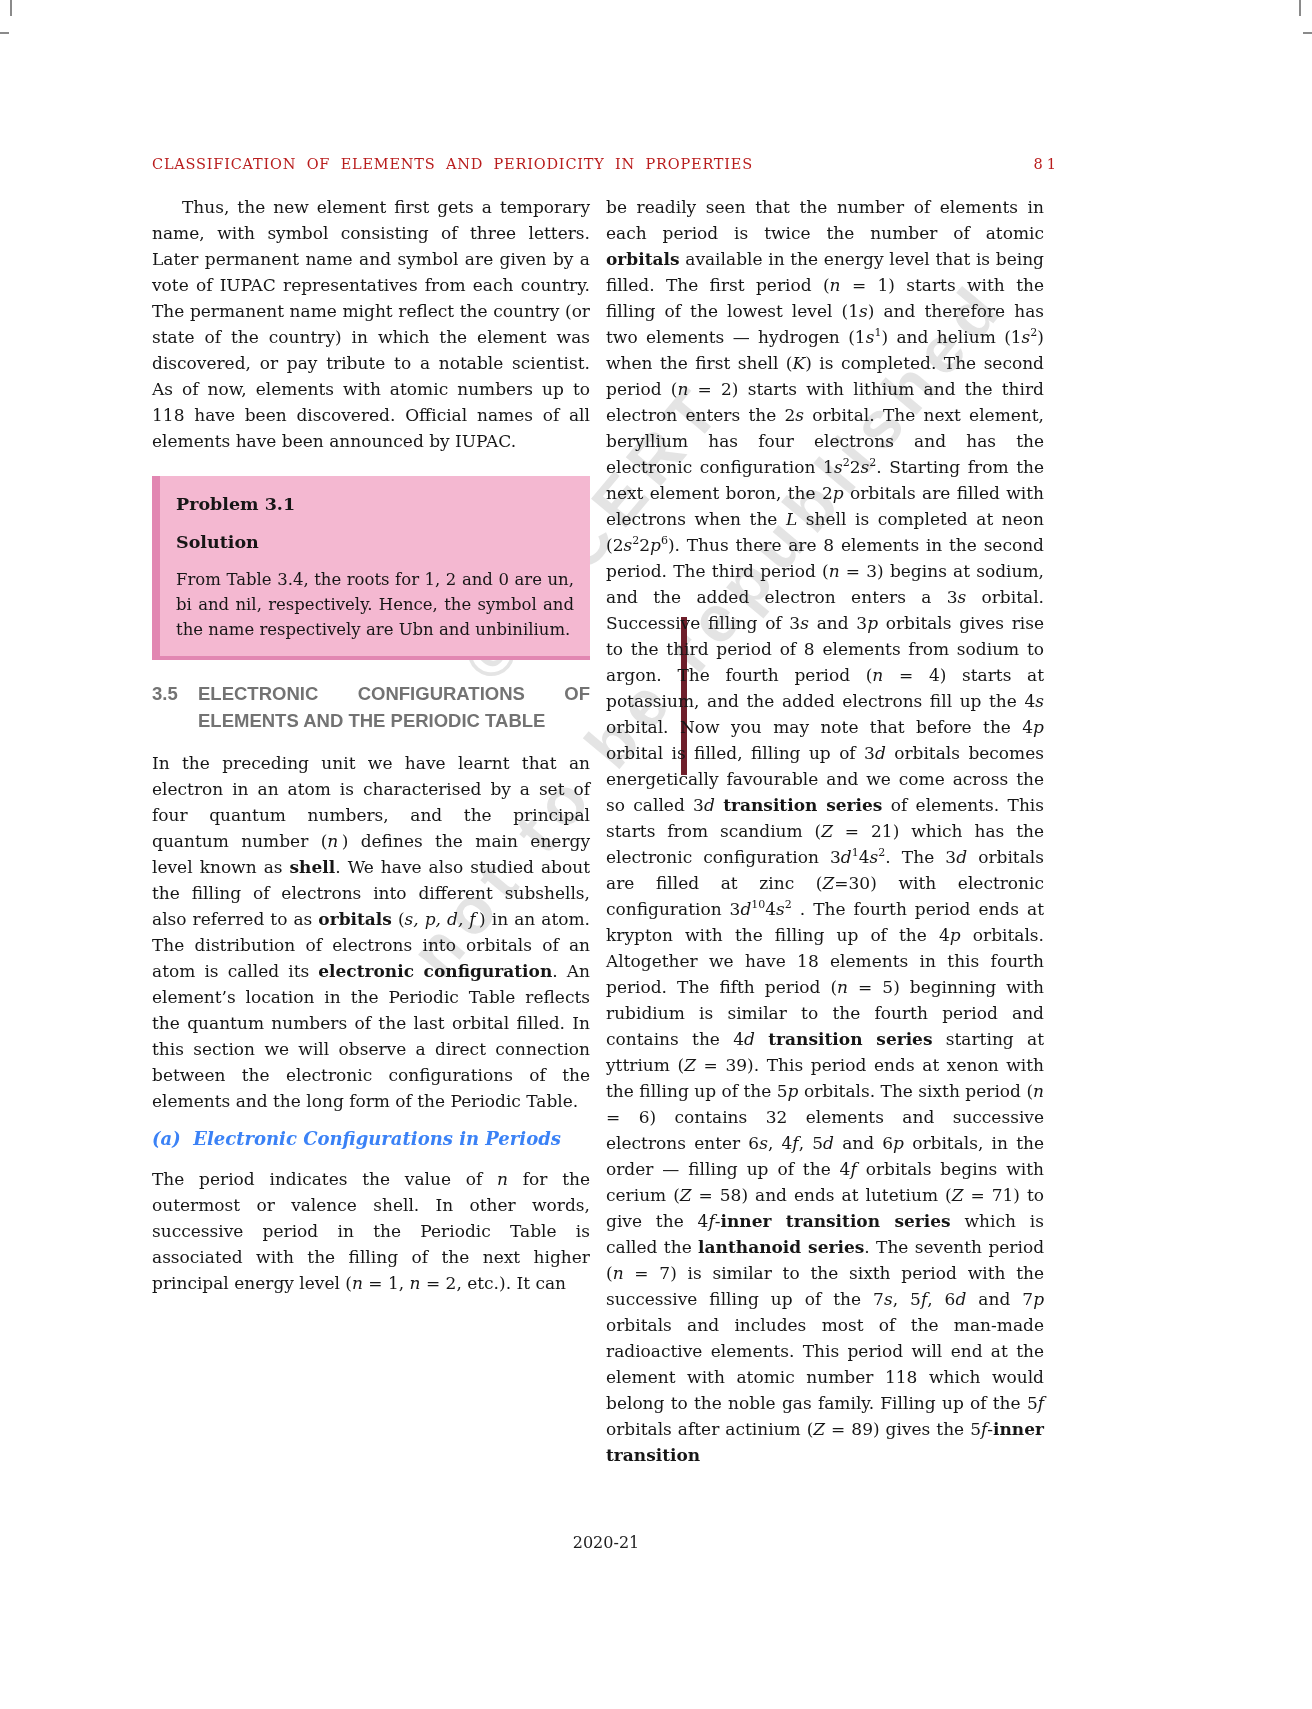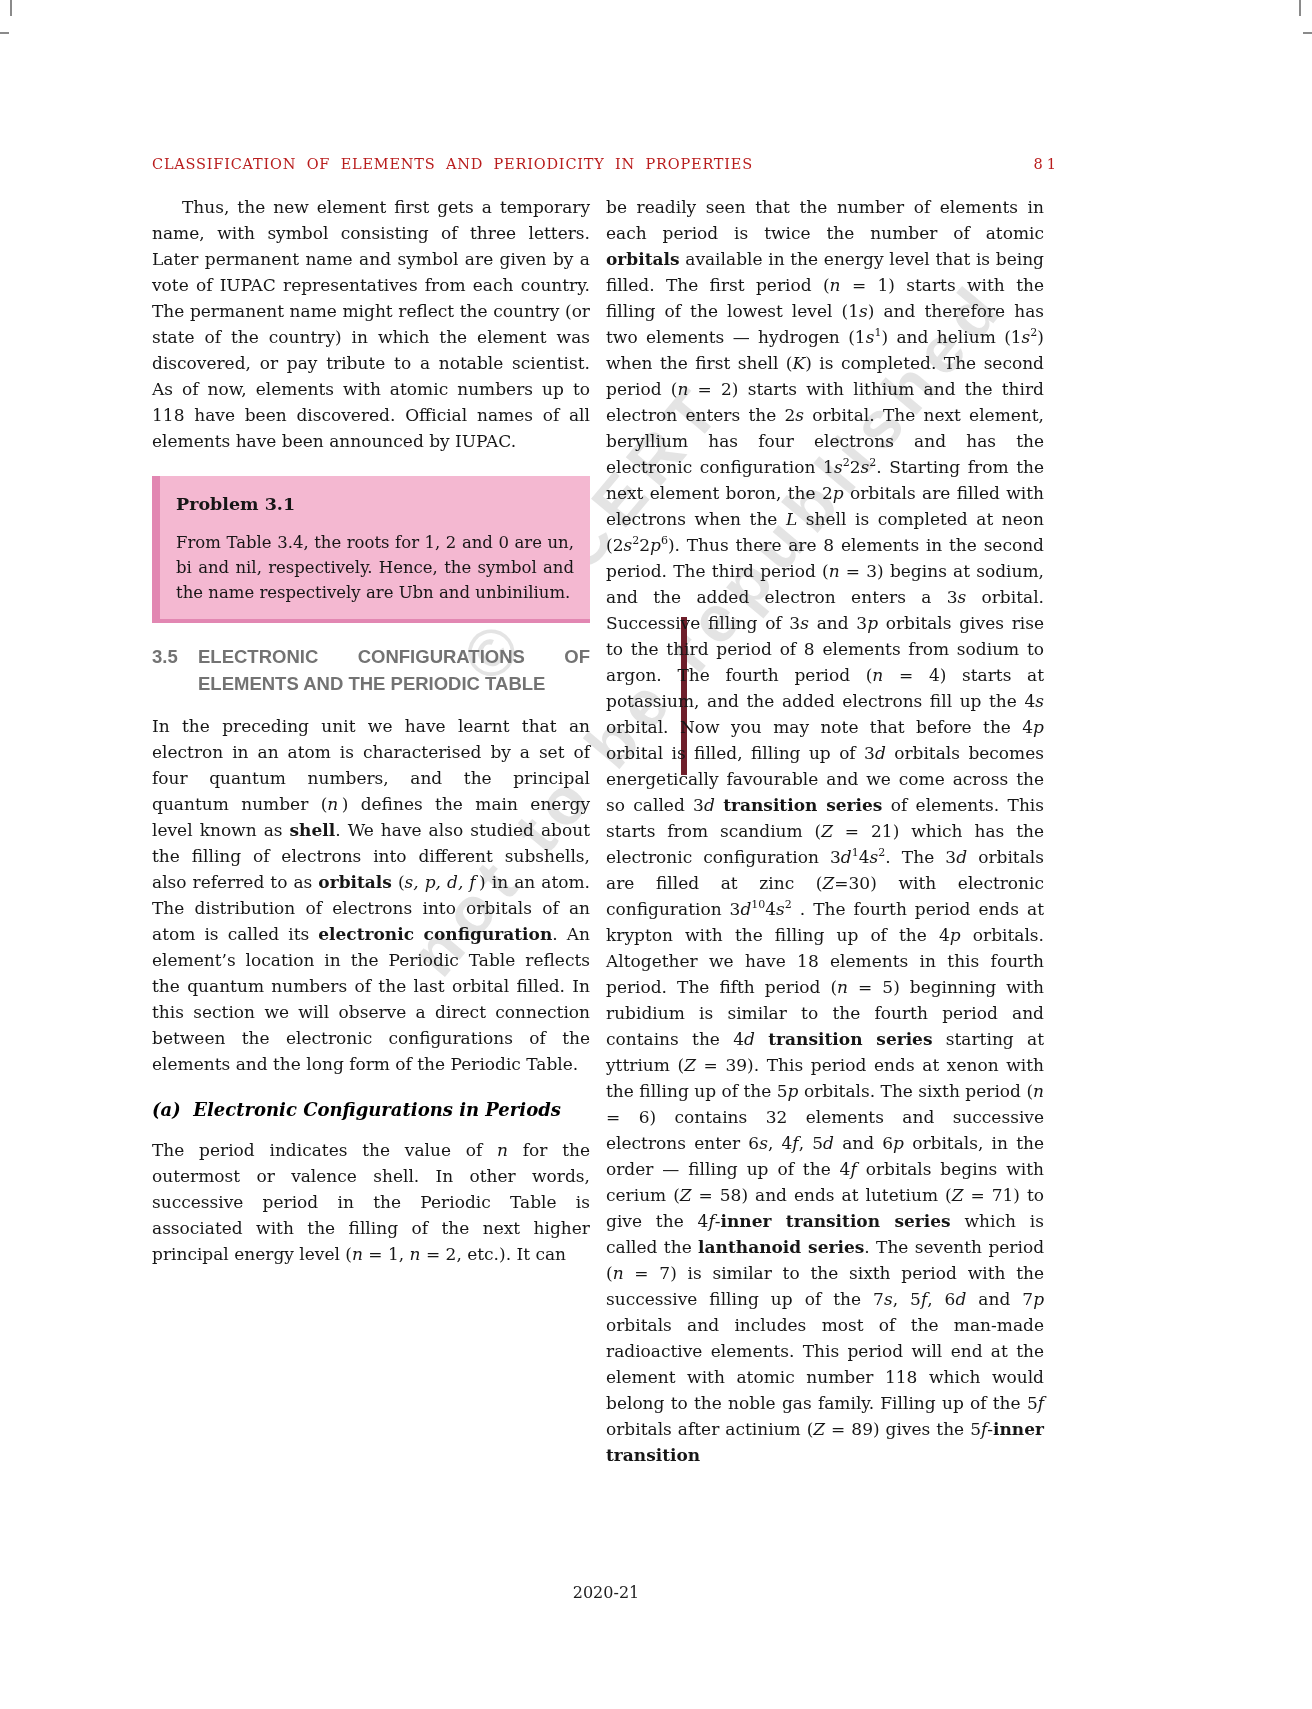--- a/index.html
+++ b/index.html
@@ -56,27 +56,27 @@
     margin: 20px 0 16px;
     font-family: "Liberation Sans", sans-serif;
     font-weight: bold; font-size: 18.5px; line-height: 27px;
     color: #737373;
     text-align: justify;
     padding-left: 46px; text-indent: -46px;
   }
   .sec-num { display: inline-block; width: 46px; text-indent: 0; }
 
   .sub-heading {
-    margin: 20px 0 14px;
+    margin: 12px 0 14px;
     font-size: 18px; font-weight: bold; font-style: italic;
-    color: #000000;
+    color: #3b82f6;
   }
 
   .page-footer {
-    position: absolute; left: 152px; top: 1583px; width: 908px;
+    position: absolute; left: 152px; top: 1533px; width: 908px;
     text-align: center; font-size: 16px; color: #1d1d1d;
   }
 
   sup { font-size: 11px; line-height: 0; }
 </style>
 </head>
 <body>
 
 <div class="crop" id="crop-tl-v"></div>
 <div class="crop" id="crop-tl-h"></div>
@@ -97,20 +97,21 @@
     <span class="page-num">81</span>
   </div>
 
   <div class="columns">
 
     <section class="col">
       <p class="indent">Thus, the new element first gets a temporary name, with symbol consisting of three letters. Later permanent name and symbol are given by a vote of IUPAC representatives from each country. The permanent name might reflect the country (or state of the country) in which the element was discovered, or pay tribute to a notable scientist. As of now, elements with atomic numbers up to 118 have been discovered. Official names of all elements have been announced by IUPAC.</p>
 
       <aside class="problem-box">
         <h3>Problem 3.1</h3>
+        <h4>Solution</h4>
         <p>From Table 3.4, the roots for 1, 2 and 0 are un, bi and nil, respectively. Hence, the symbol and the name respectively are Ubn and unbinilium.</p>
       </aside>
 
       <h2 class="section-heading"><span class="sec-num">3.5</span><span>ELECTRONIC CONFIGURATIONS OF ELEMENTS AND THE PERIODIC TABLE</span></h2>
 
       <p>In the preceding unit we have learnt that an electron in an atom is characterised by a set of four quantum numbers, and the principal quantum number (<i>n</i> ) defines the main energy level known as <b>shell</b>. We have also studied about the filling of electrons into different subshells, also referred to as <b>orbitals</b> (<i>s, p, d, f</i> ) in an atom. The distribution of electrons into orbitals of an atom is called its <b>electronic configuration</b>. An element’s location in the Periodic Table reflects the quantum numbers of the last orbital filled. In this section we will observe a direct connection between the electronic configurations of the elements and the long form of the Periodic Table.</p>
 
       <h3 class="sub-heading">(a)&nbsp;&nbsp;Electronic Configurations in Periods</h3>
 
       <p>The period indicates the value of <i>n</i> for the outermost or valence shell. In other words, successive period in the Periodic Table is associated with the filling of the next higher principal energy level (<i>n</i> = 1, <i>n</i> = 2, etc.). It can</p>

